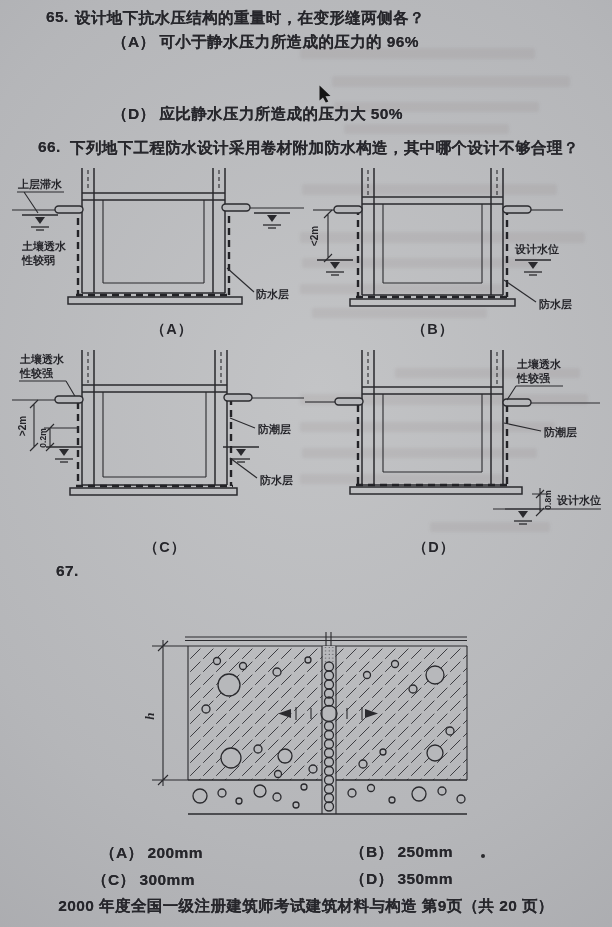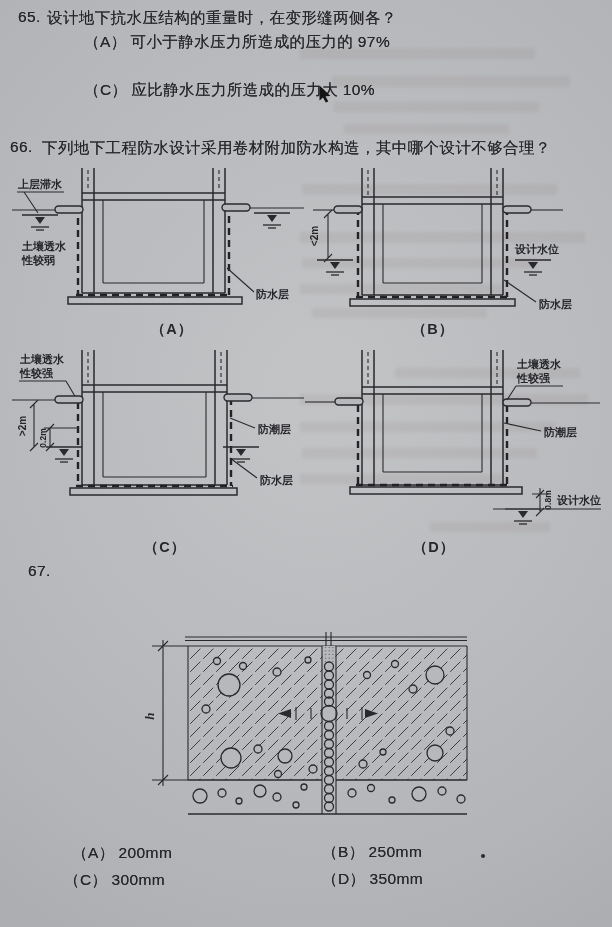--- a/index.html
+++ b/index.html
@@ -1,20 +1,20 @@
 <!DOCTYPE html>
 <html><head>
 <meta charset="utf-8">
 <style>
   html,body{margin:0;padding:0;}
   .page{position:relative;width:612px;height:927px;overflow:hidden;
     background:radial-gradient(ellipse 120% 90% at 52% 42%, #c3c4c6 0%, #b5b6b9 55%, #a3a4a8 100%);
     font-family:"Liberation Sans",sans-serif;color:#26262b;}
-  .tl{position:absolute;white-space:nowrap;font-weight:400;font-size:15.5px;
-    letter-spacing:.4px;text-shadow:0 0 .5px rgba(38,38,43,.8);}
+  .tl{position:absolute;white-space:nowrap;font-weight:700;font-size:15.5px;
+    letter-spacing:.4px;text-shadow:0 0 .5px rgba(38,38,43,.8);margin-left:28px;}
   .opt .otext{margin-left:4px;}
   .footer{position:absolute;left:0;top:896px;width:612px;text-align:center;
     font-weight:600;font-size:15.5px;letter-spacing:.4px;text-shadow:0 0 .5px rgba(38,38,43,.8);}
   .diag{position:absolute;}
   .ghost{position:absolute;background:rgba(122,96,96,.10);filter:blur(1.6px);border-radius:3px;}
   .speck{position:absolute;width:4px;height:4px;border-radius:50%;background:#2a2a2e;}
   
   .s{stroke:#2a2a2e;fill:none;stroke-width:1.5px;}
   .thin{stroke-width:1.1px;}
   .s2{stroke-width:2.2px;}
@@ -62,22 +62,22 @@
   <div class="ghost" style="left:312px;top:308px;width:175px;height:10px"></div>
   <div class="ghost" style="left:395px;top:368px;width:185px;height:10px"></div>
   <div class="ghost" style="left:300px;top:394px;width:288px;height:11px"></div>
   <div class="ghost" style="left:300px;top:422px;width:255px;height:10px"></div>
   <div class="ghost" style="left:302px;top:448px;width:235px;height:10px"></div>
   <div class="ghost" style="left:300px;top:474px;width:205px;height:10px"></div>
   <div class="ghost" style="left:430px;top:522px;width:120px;height:10px"></div>
 
   <div class="tl" style="left:18px;top:8px">65.</div>
   <div class="tl" style="left:47px;top:8px">设计地下抗水压结构的重量时，在变形缝两侧各？</div>
-  <div class="tl opt" style="left:84px;top:32px"><span>（A）</span><span class="otext">可小于静水压力所造成的压力的 97%</span></div>
-  <div class="tl opt" style="left:84px;top:80px"><span>（C）</span><span class="otext">应比静水压力所造成的压力大 10%</span></div>
+  <div class="tl opt" style="left:84px;top:32px"><span>（A）</span><span class="otext">可小于静水压力所造成的压力的 96%</span></div>
+  <div class="tl opt" style="left:84px;top:104px"><span>（D）</span><span class="otext">应比静水压力所造成的压力大 50%</span></div>
 
   <svg class="diag" style="left:319px;top:85px" width="14" height="19" viewBox="0 0 14 19">
     <path d="M0.5,0.5 L11.5,11 L6.5,11.3 L9.3,16.4 L6.8,17.6 L4,12.4 L0.5,15.5 Z" fill="#141414"></path>
   </svg>
 
   <div class="tl" style="left:10px;top:138px">66.</div>
   <div class="tl" style="left:42px;top:138px">下列地下工程防水设计采用卷材附加防水构造，其中哪个设计不够合理？</div>
 
   <svg class="diag" style="left:12px;top:168px" width="292" height="178" viewBox="0 0 292 178">
     <path class="s" d="M70,0 V125 M82,0 V125 M201,0 V125 M213,0 V125"></path>
@@ -260,14 +260,15 @@
     </g>
   </svg>
 
   <div class="tl opt" style="left:72px;top:843px"><span>（A）</span><span class="otext">200mm</span></div>
   <div class="tl opt" style="left:322px;top:842px"><span>（B）</span><span class="otext">250mm</span></div>
   <div class="tl opt" style="left:64px;top:870px"><span>（C）</span><span class="otext">300mm</span></div>
   <div class="tl opt" style="left:322px;top:869px"><span>（D）</span><span class="otext">350mm</span></div>
 
   <div class="speck" style="left:481px;top:854px"></div>
 
+  <div class="footer">2000 年度全国一级注册建筑师考试建筑材料与构造 第9页（共 20 页）</div>
 
 </div>
 
 </body></html>

